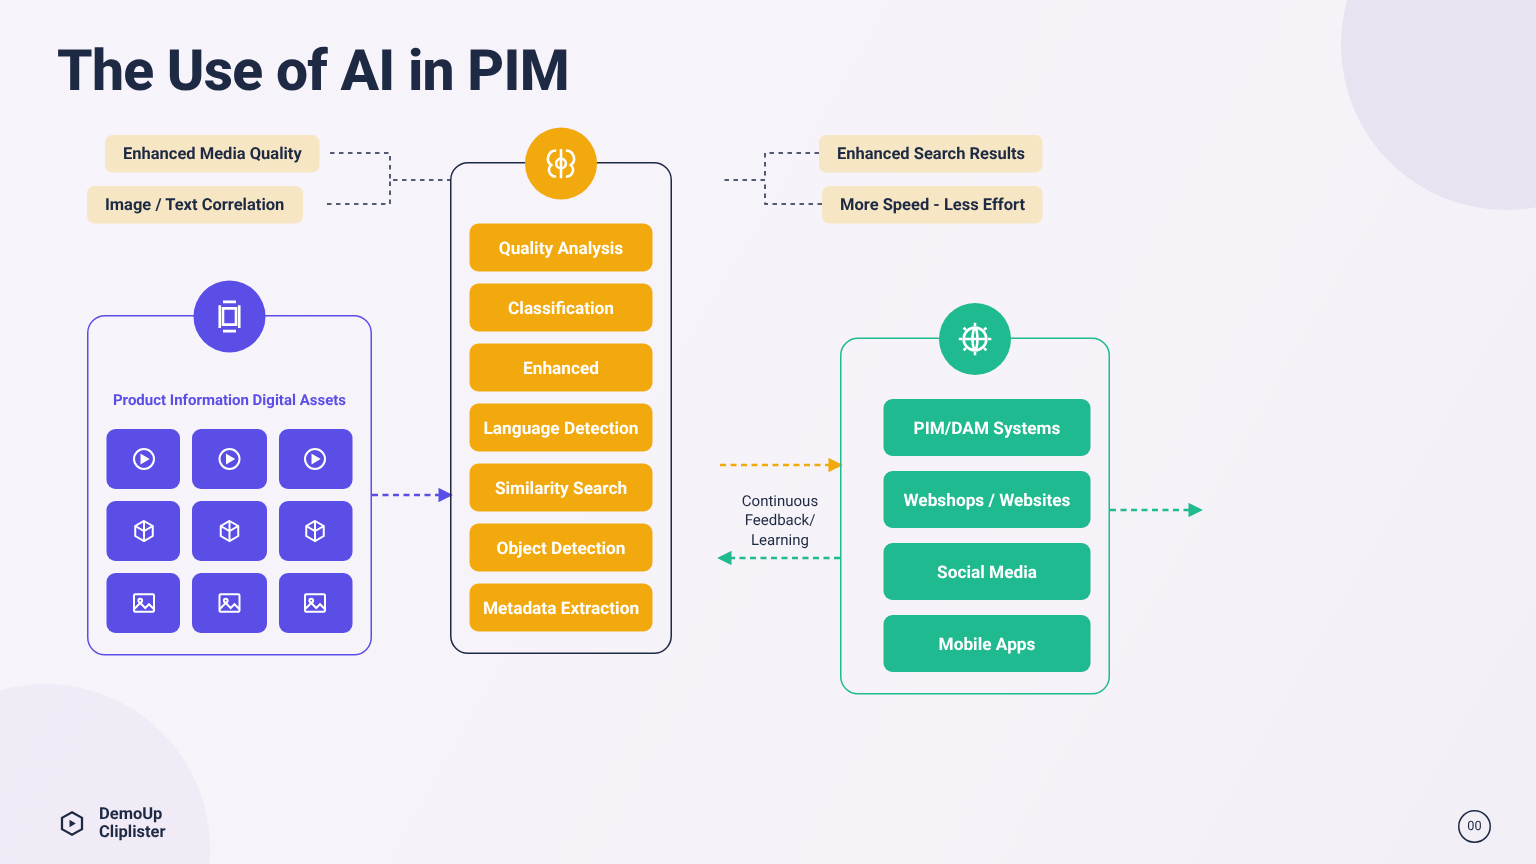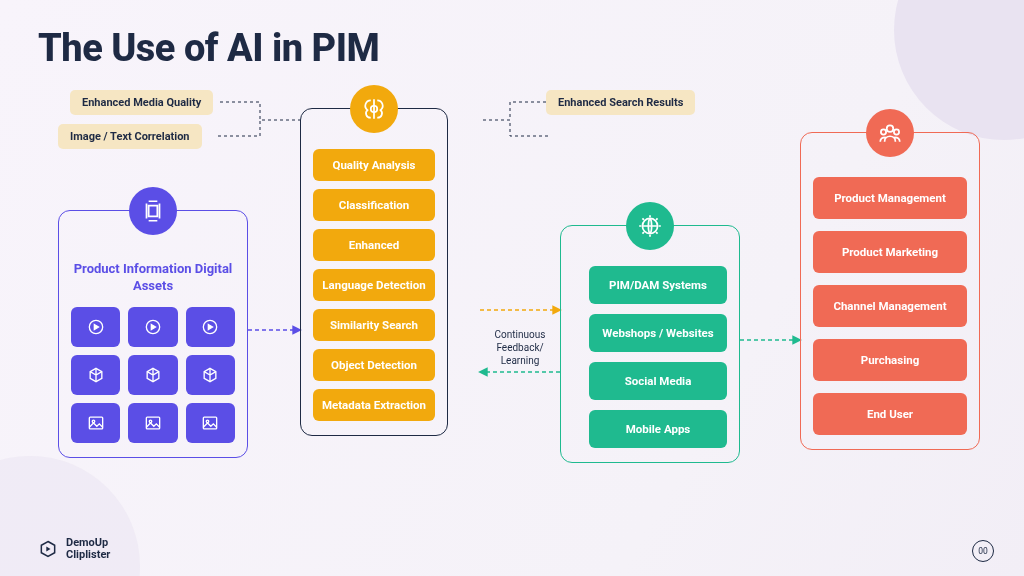--- a/index.html
+++ b/index.html
@@ -12,21 +12,21 @@
 
 .diagram { position:absolute; top:90px; left:0; right:0; height:420px; }
 
 .col { position:absolute; border:1.5px solid; border-radius:12px; padding:50px 12px 14px; }
 .col-icon { position:absolute; top:-24px; left:50%; transform:translateX(-50%); width:48px; height:48px; border-radius:50%; display:flex; align-items:center; justify-content:center; }
 .col-icon svg { width:26px; height:26px; stroke:#fff; fill:none; stroke-width:1.6; }
 
 
 .c1 { left:58px; top:120px; width:190px; border-color:#5b4ee6; }
 .c1 .col-icon { background:#5b4ee6; }
-.c1-title { color:#5b4ee6; font-weight:700; font-size:13px; text-align:center; line-height:1.3; margin-bottom:12px; }
+.c1-title { color:#5b4ee6; font-weight:700; font-size:10px; text-align:center; line-height:1.3; margin-bottom:12px; }
 .grid3 { display:grid; grid-template-columns:repeat(3,1fr); gap:8px; }
 .tile { background:#5b4ee6; border-radius:6px; height:40px; display:flex; align-items:center; justify-content:center; }
 .tile svg { width:20px; height:20px; stroke:#fff; fill:none; stroke-width:1.6; }
 
 
 .c2 { left:300px; top:18px; width:148px; border-color:#1e2a44; padding-top:40px; }
 .c2 .col-icon { background:#f2a90d; }
 .pill { border-radius:6px; color:#fff; font-weight:700; font-size:11.5px; text-align:center; padding:9px 6px; margin-bottom:8px; }
 .c2 .pill { background:#f2a90d; }
 .c2 .pill:last-child { margin-bottom:0; }
@@ -60,20 +60,21 @@
 <div class="blob tr"></div>
 <div class="blob bl"></div>
 
 <div class="title">The Use of AI in PIM</div>
 
 <div class="diagram">
 
   <div class="callout" style="left:70px; top:0;">Enhanced Media Quality</div>
   <div class="callout" style="left:58px; top:34px;">Image / Text Correlation</div>
   <div class="callout" style="left:546px; top:0;">Enhanced Search Results</div>
+  <div class="callout" style="left:548px; top:34px;">More Speed - Less Effort</div>
 
   <svg class="connector" style="left:0;top:0;" width="1024" height="420">
 
     <path d="M220 12 L260 12 L260 30 L300 30" stroke="#1e2a44" stroke-width="1" stroke-dasharray="3 3" fill="none"></path>
     <path d="M218 46 L260 46 L260 30" stroke="#1e2a44" stroke-width="1" stroke-dasharray="3 3" fill="none"></path>
 
     <path d="M546 12 L510 12 L510 30 L480 30" stroke="#1e2a44" stroke-width="1" stroke-dasharray="3 3" fill="none"></path>
     <path d="M548 46 L510 46 L510 30" stroke="#1e2a44" stroke-width="1" stroke-dasharray="3 3" fill="none"></path>
 
     <path d="M248 240 L300 240" stroke="#5b4ee6" stroke-width="1.6" stroke-dasharray="4 3" fill="none" marker-end="url(#apurple)"></path>
@@ -189,35 +190,20 @@
           <path d="M5 12h14M12 5c2 2 2 12 0 14M12 5c-2 2-2 12 0 14"></path>
           <path d="M12 2v2M12 20v2M2 12h2M20 12h2M5 5l1.4 1.4M17.6 17.6L19 19M19 5l-1.4 1.4M6.4 17.6L5 19"></path>
         </svg>
     </div>
     <div class="pill">PIM/DAM Systems</div>
     <div class="pill">Webshops / Websites</div>
     <div class="pill">Social Media</div>
     <div class="pill">Mobile Apps</div>
   </div>
 
-  <div class="col c4">
-    <div class="col-icon">
-      <svg viewBox="0 0 24 24">
-          <circle cx="12" cy="8" r="3"></circle>
-          <circle cx="6" cy="11" r="2.4"></circle>
-          <circle cx="18" cy="11" r="2.4"></circle>
-          <path d="M3 20c0-2.5 2-4 5-4M21 20c0-2.5-2-4-5-4M7 20c0-3 2.2-5 5-5s5 2 5 5"></path>
-        </svg>
-    </div>
-    <div class="pill">Product Management</div>
-    <div class="pill">Product Marketing</div>
-    <div class="pill">Channel Management</div>
-    <div class="pill">Purchasing</div>
-    <div class="pill">End User</div>
-  </div>
 
 </div>
 
 <div class="footer">
   <svg class="footer-logo" viewBox="0 0 24 24">
       <path d="M12 3l8 4.5v9L12 21l-8-4.5v-9z" fill="none" stroke="#1e2a44" stroke-width="1.8"></path>
       <path d="M10 9l5 3-5 3z" fill="#1e2a44"></path>
     </svg>
   <div class="footer-text">
     <div>DemoUp</div>

